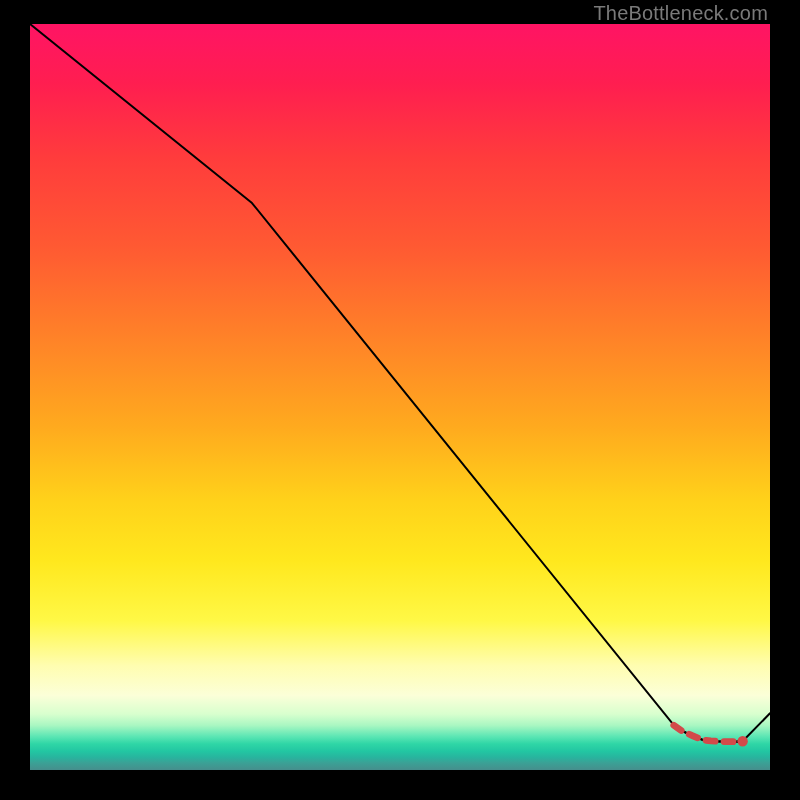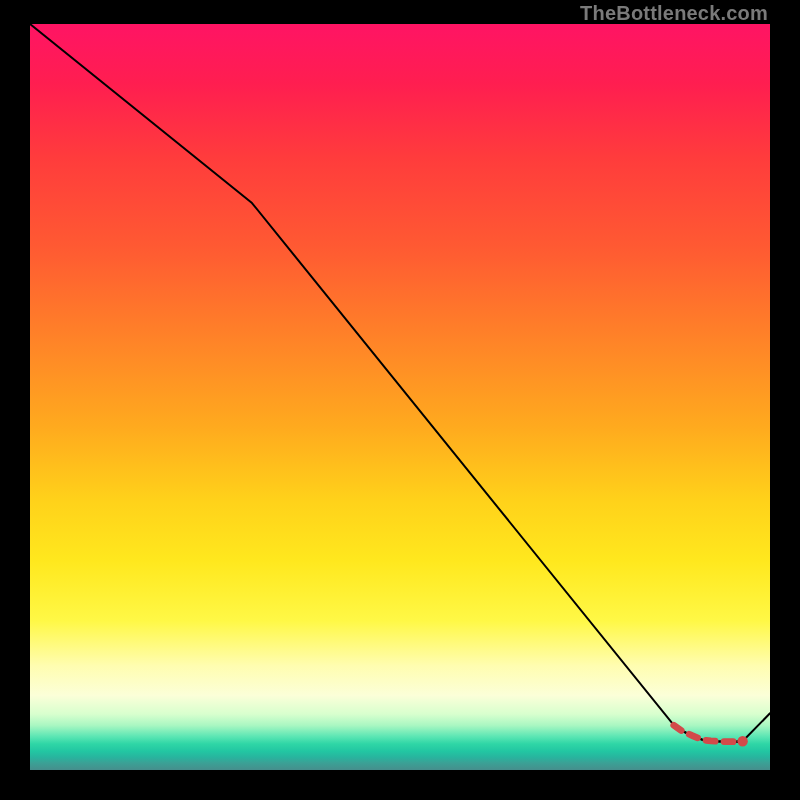--- a/index.html
+++ b/index.html
@@ -57,21 +57,21 @@
     width: 100%;
     height: 100%;
   }
   .watermark {
     position: absolute;
     top: 2px;
     right: 32px;
     color: #7a7a7a;
     font-size: 20px;
     letter-spacing: 0.2px;
-    font-weight: 700;
+    font-weight: 400;
   }
 </style>
 </head>
 <body>
 
 <div class="stage">
   <div class="watermark">TheBottleneck.com</div>
 
   <div class="plot-area">
     <div class="gradient"></div>

